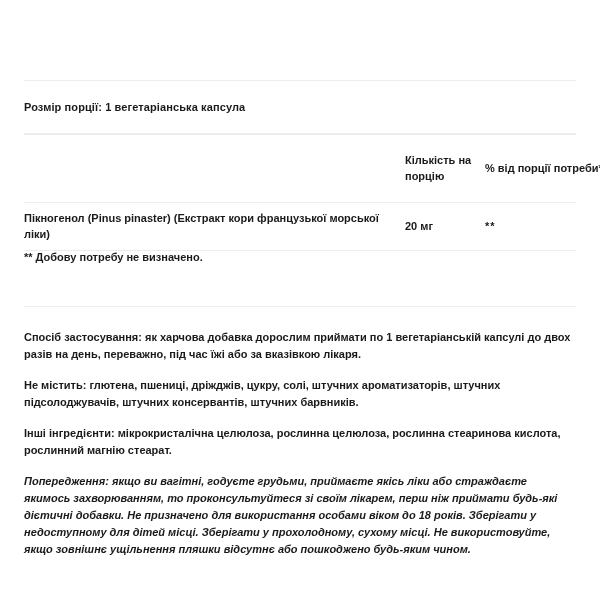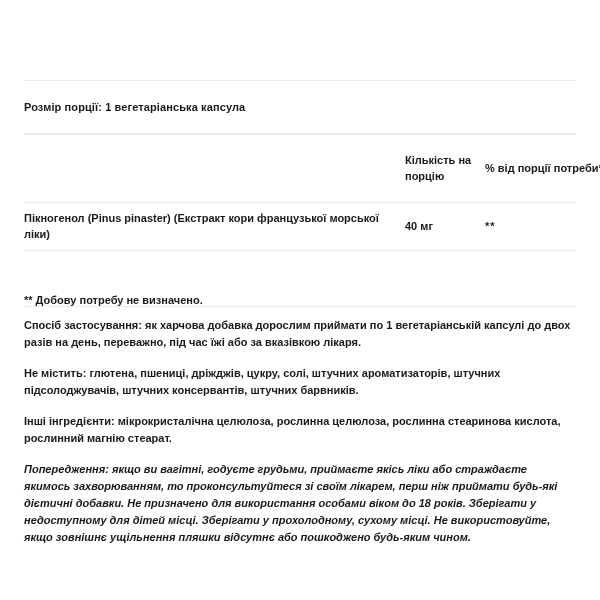--- a/index.html
+++ b/index.html
@@ -81,33 +81,33 @@
     line-height: 1.4;
   }
 
   .dv-mark {
     letter-spacing: 0.08em;
   }
 
   
   .footnote {
     display: flex;
-    align-items: flex-end;
+    align-items: flex-start;
     height: 55px;
     font-size: 11px;
     font-weight: bold;
     color: #1a1a1a;
   }
 
   
   .body-copy {
     padding-top: 10px;
   }
   .body-copy p {
-    margin: 0 0 14px 0;
+    margin: 12px 0 14px 0;
     font-size: 11px;
     font-weight: bold;
     line-height: 1.55;
     color: #1a1a1a;
     text-align: left;
   }
   .body-copy p:last-child {
     margin-bottom: 0;
     font-style: italic;
   }
@@ -155,21 +155,21 @@
 
   <table class="facts-table">
     <colgroup>
       <col class="col-name">
       <col class="col-amount">
       <col class="col-dv">
     </colgroup>
     <tbody>
       <tr class="facts-row">
         <td>Пікногенол (Pinus pinaster) (Екстракт кори французької морської ліки)</td>
-        <td>40 мг</td>
+        <td>20 мг</td>
         <td class="dv-mark">**</td>
       </tr>
     </tbody>
   </table>
 
   <hr class="divider">
 
   <div class="footnote">
     <span>** Добову потребу не визначено.</span>
   </div>

